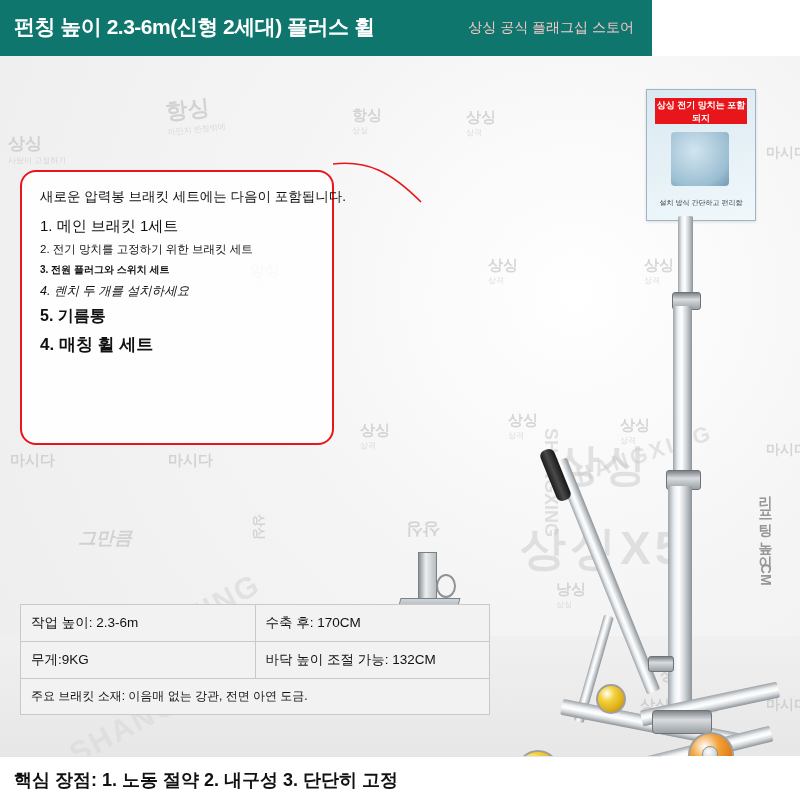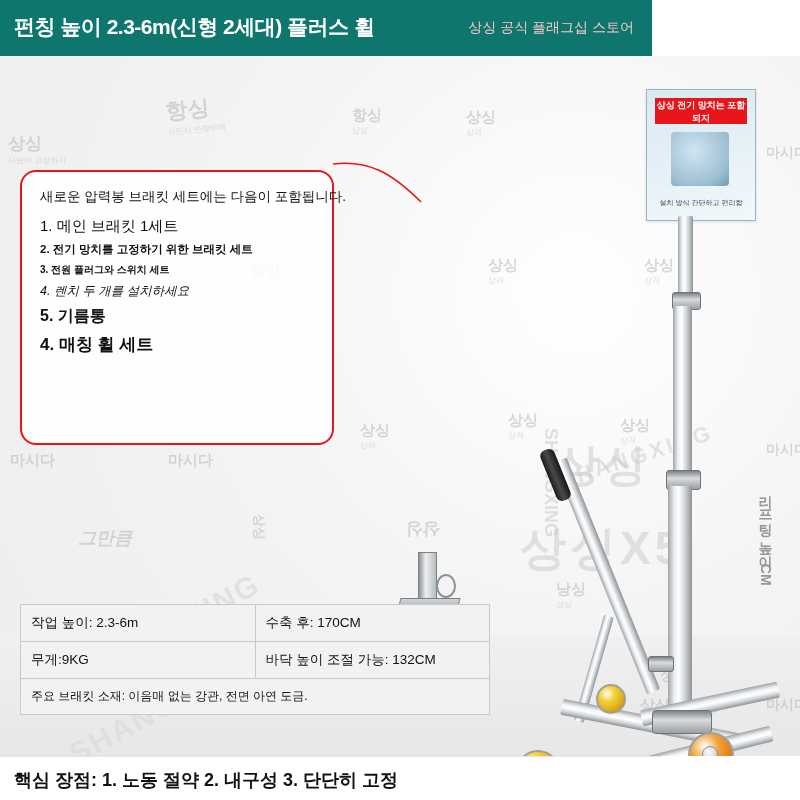--- a/index.html
+++ b/index.html
@@ -151,21 +151,21 @@
     left: 18px;
     top: 45px;
     right: 10px;
   }
   #callout-list .it {
     color: #111;
     white-space: nowrap;
     margin-bottom: 6px;
   }
   .sz-1 { font-size: 15px; font-weight: normal; }
-  .sz-2 { font-size: 11.5px; font-weight: bold; }
+  .sz-2 { font-size: 11.5px; font-weight: normal; }
   .sz-3 { font-size: 10px; font-weight: bold; }
   .sz-4 { font-size: 12.5px; font-weight: normal; font-style: italic; }
   .sz-5 { font-size: 16px; font-weight: bold; }
   .sz-6 { font-size: 17px; font-weight: bold; }
   
   #callout-pointer {
     position: absolute;
     left: 333px;
     top: 102px;
     width: 90px;

